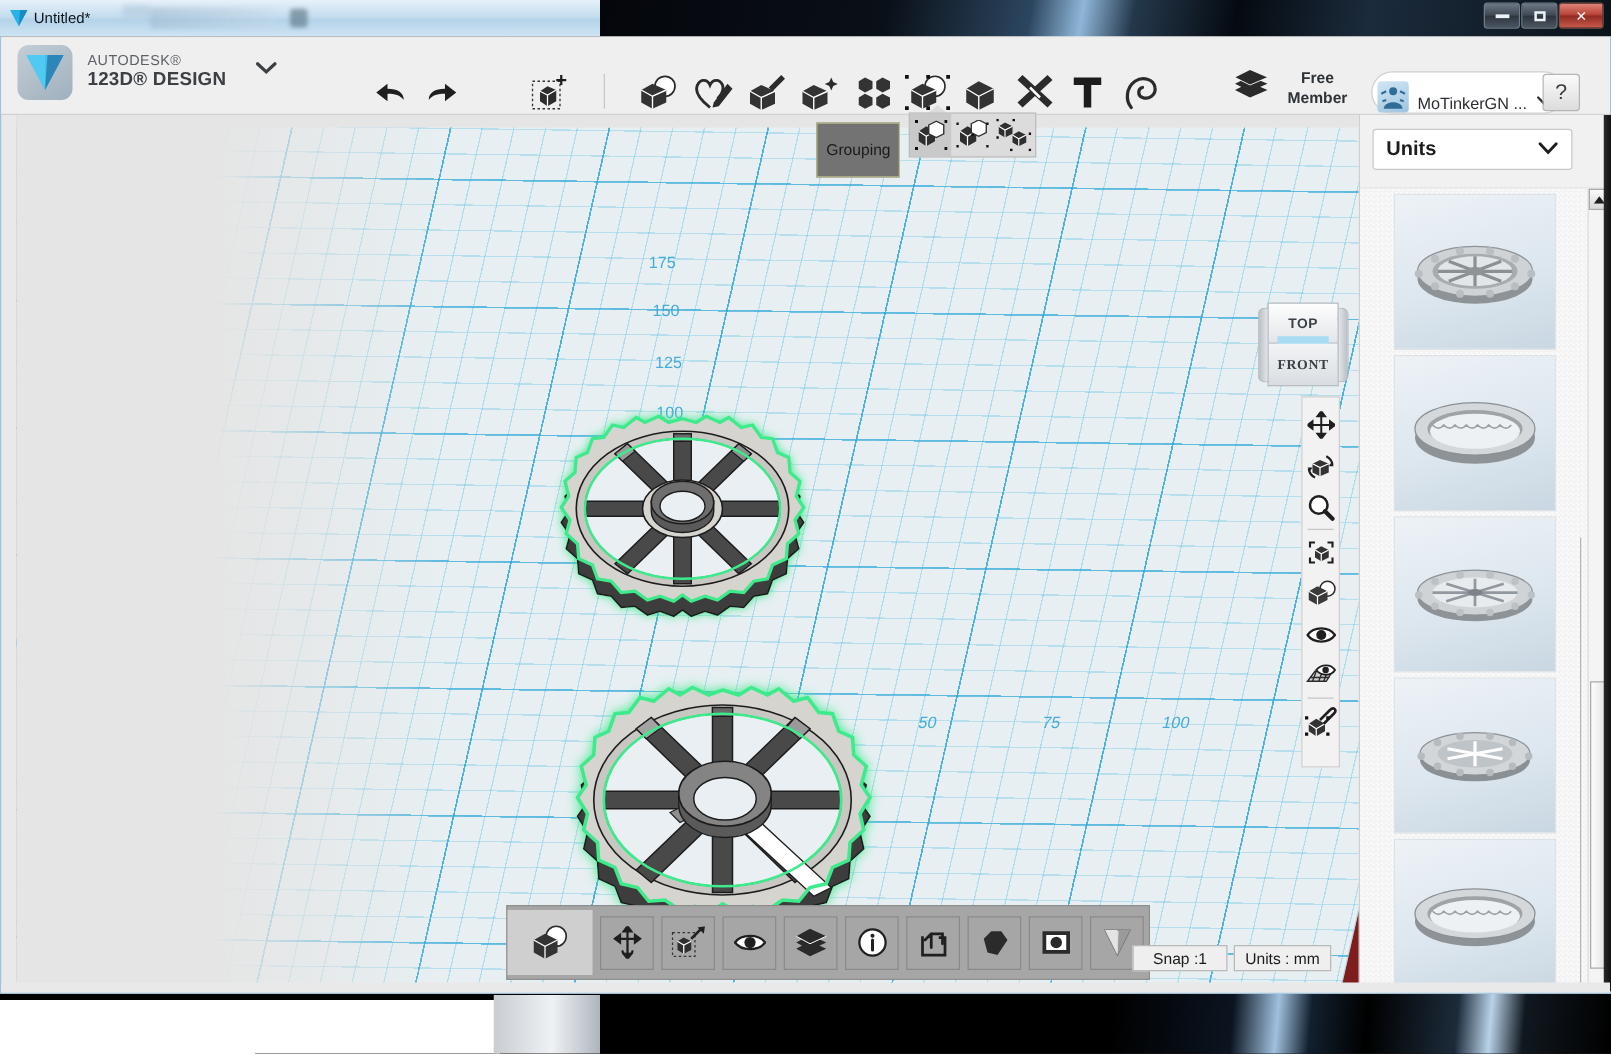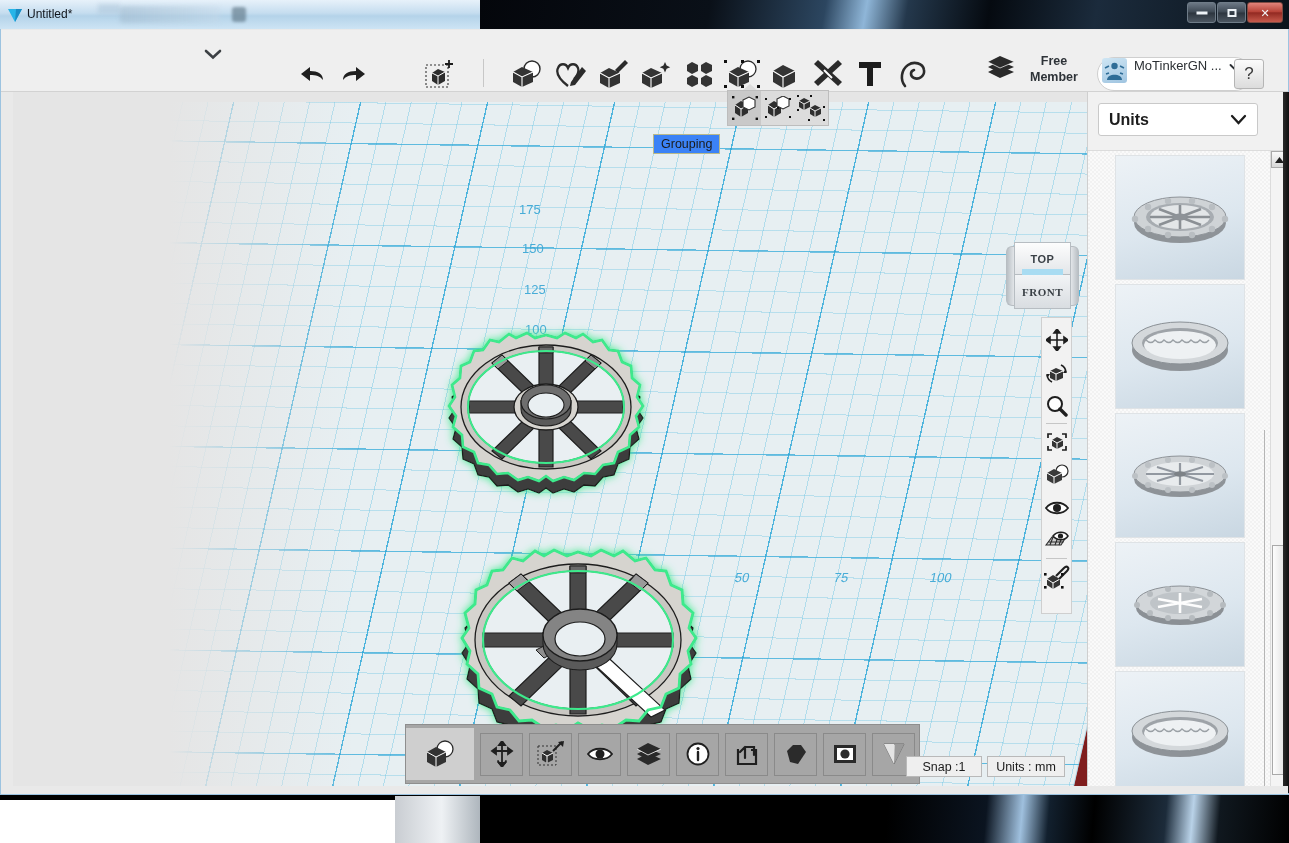--- a/index.html
+++ b/index.html
@@ -56,21 +56,21 @@
 
   .hicon{ position:absolute; top:44px; transform:translate(-50%,-50%); cursor:default; }
   .hicon svg{ display:block; }
   .hsub{ position:absolute; top:76px; transform:translateX(-50%); width:0;height:0;
       border-left:4px solid transparent;border-right:4px solid transparent;border-top:4px solid #9a9a9a; }
   #hdiv{ position:absolute; left:482px; top:29px; width:1px; height:28px; background:#c7c7c7; }
 
   #member{ position:absolute; left:985px; top:24px; display:flex; align-items:center; gap:14px; }
   #member .mtxt{ font-size:12.5px; font-weight:bold; color:#2e3338; line-height:1.25; text-align:center; }
   #acct{ position:absolute; left:1096px; top:44px; transform:translateY(-50%); height:34px;
-      display:flex; align-items:flex-start; gap:7px; padding:0 9px 0 4px; background:#fff; border:1px solid #cfcfcf;
+      display:flex; align-items:flex-end; gap:7px; padding:0 9px 0 4px; background:#fff; border:1px solid #cfcfcf;
       border-radius:17px; }
   #acctav{ width:25px; height:25px; border-radius:3px;
       background:linear-gradient(160deg,#cfe6f4,#9fc4e0); position:relative; overflow:hidden; }
   #acctav svg{ position:absolute; left:2px; top:2px; }
   #acctname{ font-size:13px; color:#2b2f33; }
   #helpbtn{ position:absolute; left:1248px; top:44px; transform:translate(-50%,-50%); width:30px; height:30px;
       border:1px solid #b5b5b5; border-radius:3px; background:linear-gradient(180deg,#fbfbfb,#dcdcdc);
       display:flex; align-items:center; justify-content:center; font-size:17px; color:#3a3a3a; }
 
   
@@ -125,22 +125,22 @@
   #bluehandle{ position:absolute; left:1079px; top:450px; width:0;height:0;
      border-top:11px solid transparent;border-bottom:11px solid transparent;border-left:10px solid #fff; }
 
   
   #flyout{ position:absolute; left:727px; top:90px; width:102px; height:36px; background:#dcdcdc;
      border:1px solid #bdbdbd; display:flex; align-items:center; }
   #flyout .fitem{ width:34px; height:34px; display:flex; align-items:center; justify-content:center; }
   #flyout .fitem.sel{ background:#c9c9c9; }
   #flyoutnub{ position:absolute; left:742px; top:84px; width:0;height:0;
      border-left:8px solid transparent;border-right:8px solid transparent;border-bottom:7px solid #dcdcdc; }
-  #tip-grouping{ position:absolute; left:653px; top:98px; background:#3b82f6; border:1px solid #b9b98a;
-     padding:2px 7px; font-size:12.5px; color:#1a1a1a;margin-top:36px; }
+  #tip-grouping{ position:absolute; left:653px; top:98px; background:#737373; border:1px solid #b9b98a;
+     padding:14px 7px; font-size:12.5px; color:#1a1a1a; }
   #tip-group{ position:absolute; left:729px; top:135px; background:#ffffcc; border:1px solid #b9b98a;
      padding:3px 8px 5px; font-size:12.5px; color:#1a1a1a; line-height:1.28; }
   #tip-group .t1{ font-weight:bold; }
 
   
   #bottombar{ position:absolute; left:405px; top:724px; height:60px; background:#a6a6a6;
      border:1px solid #8e8e8e; display:flex; align-items:center; padding:4px; gap:6px; }
   #bb-first{ width:68px; height:52px; background:#cfcfcf; display:flex; align-items:center; justify-content:center; margin:-4px 0 -4px -4px;}
   .bb{ width:43px; height:43px; background:#a6a6a6; border:1px solid #8a8a8a;
      display:flex; align-items:center; justify-content:center; }
@@ -214,20 +214,33 @@
       <div class="wbtn close">
           <i>✕</i>
         </div>
     </div>
   </div>
 
   <div id="winbody"></div>
 
   <div id="apphead">
 
+    <div id="brand">
+      <div id="brandicon">
+        <svg width="30" height="28" viewBox="0 0 30 28">
+          <path d="M0 0 H30 L15 28 Z" fill="#3fc0ef"></path>
+          <path d="M15 28 L30 0 H17 Z" fill="#2e86b8"></path>
+          <path d="M0 0 H15 L15 28 Z" fill="#5fd2f6" opacity=".55"></path>
+        </svg>
+      </div>
+      <div id="brandtext">
+        <div class="l1">AUTODESK®</div>
+        <div class="l2">123D® DESIGN</div>
+      </div>
+    </div>
 
     <span id="brandcaret">
       <svg width="20" height="12" viewBox="0 0 20 12" style="position:absolute;left:0;top:-34px">
         <path d="M3 3 L10 9.5 L17 3" stroke="#3c4044" stroke-width="2.6" fill="none" stroke-linecap="round"></path>
       </svg>
     </span>
 
     <span class="hicon" style="left:311px">
       <svg width="28" height="20" viewBox="0 0 28 20">
         <path d="M3 10 L12 3 L12 7 C20 7 25 10 25 16 C22 12 18 11 12 11 L12 17 Z" fill="#1f1f1f"></path>

